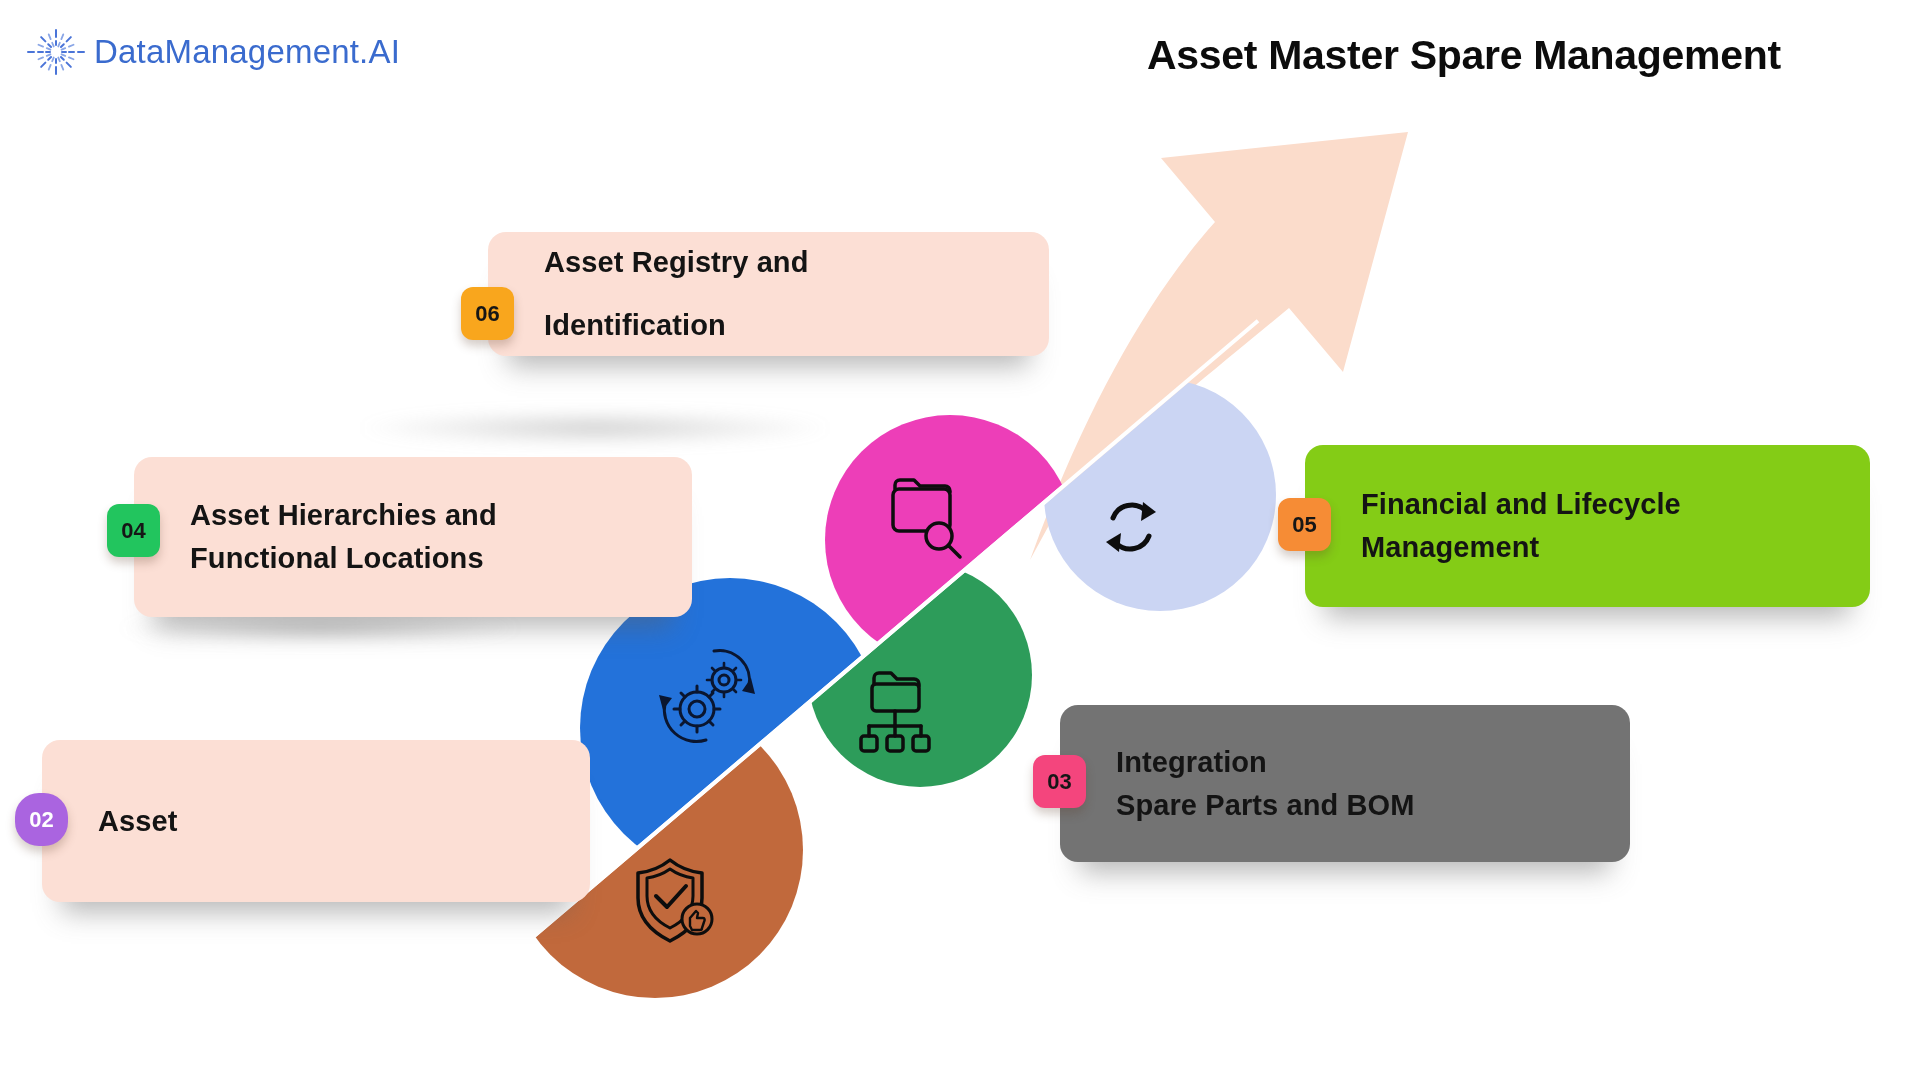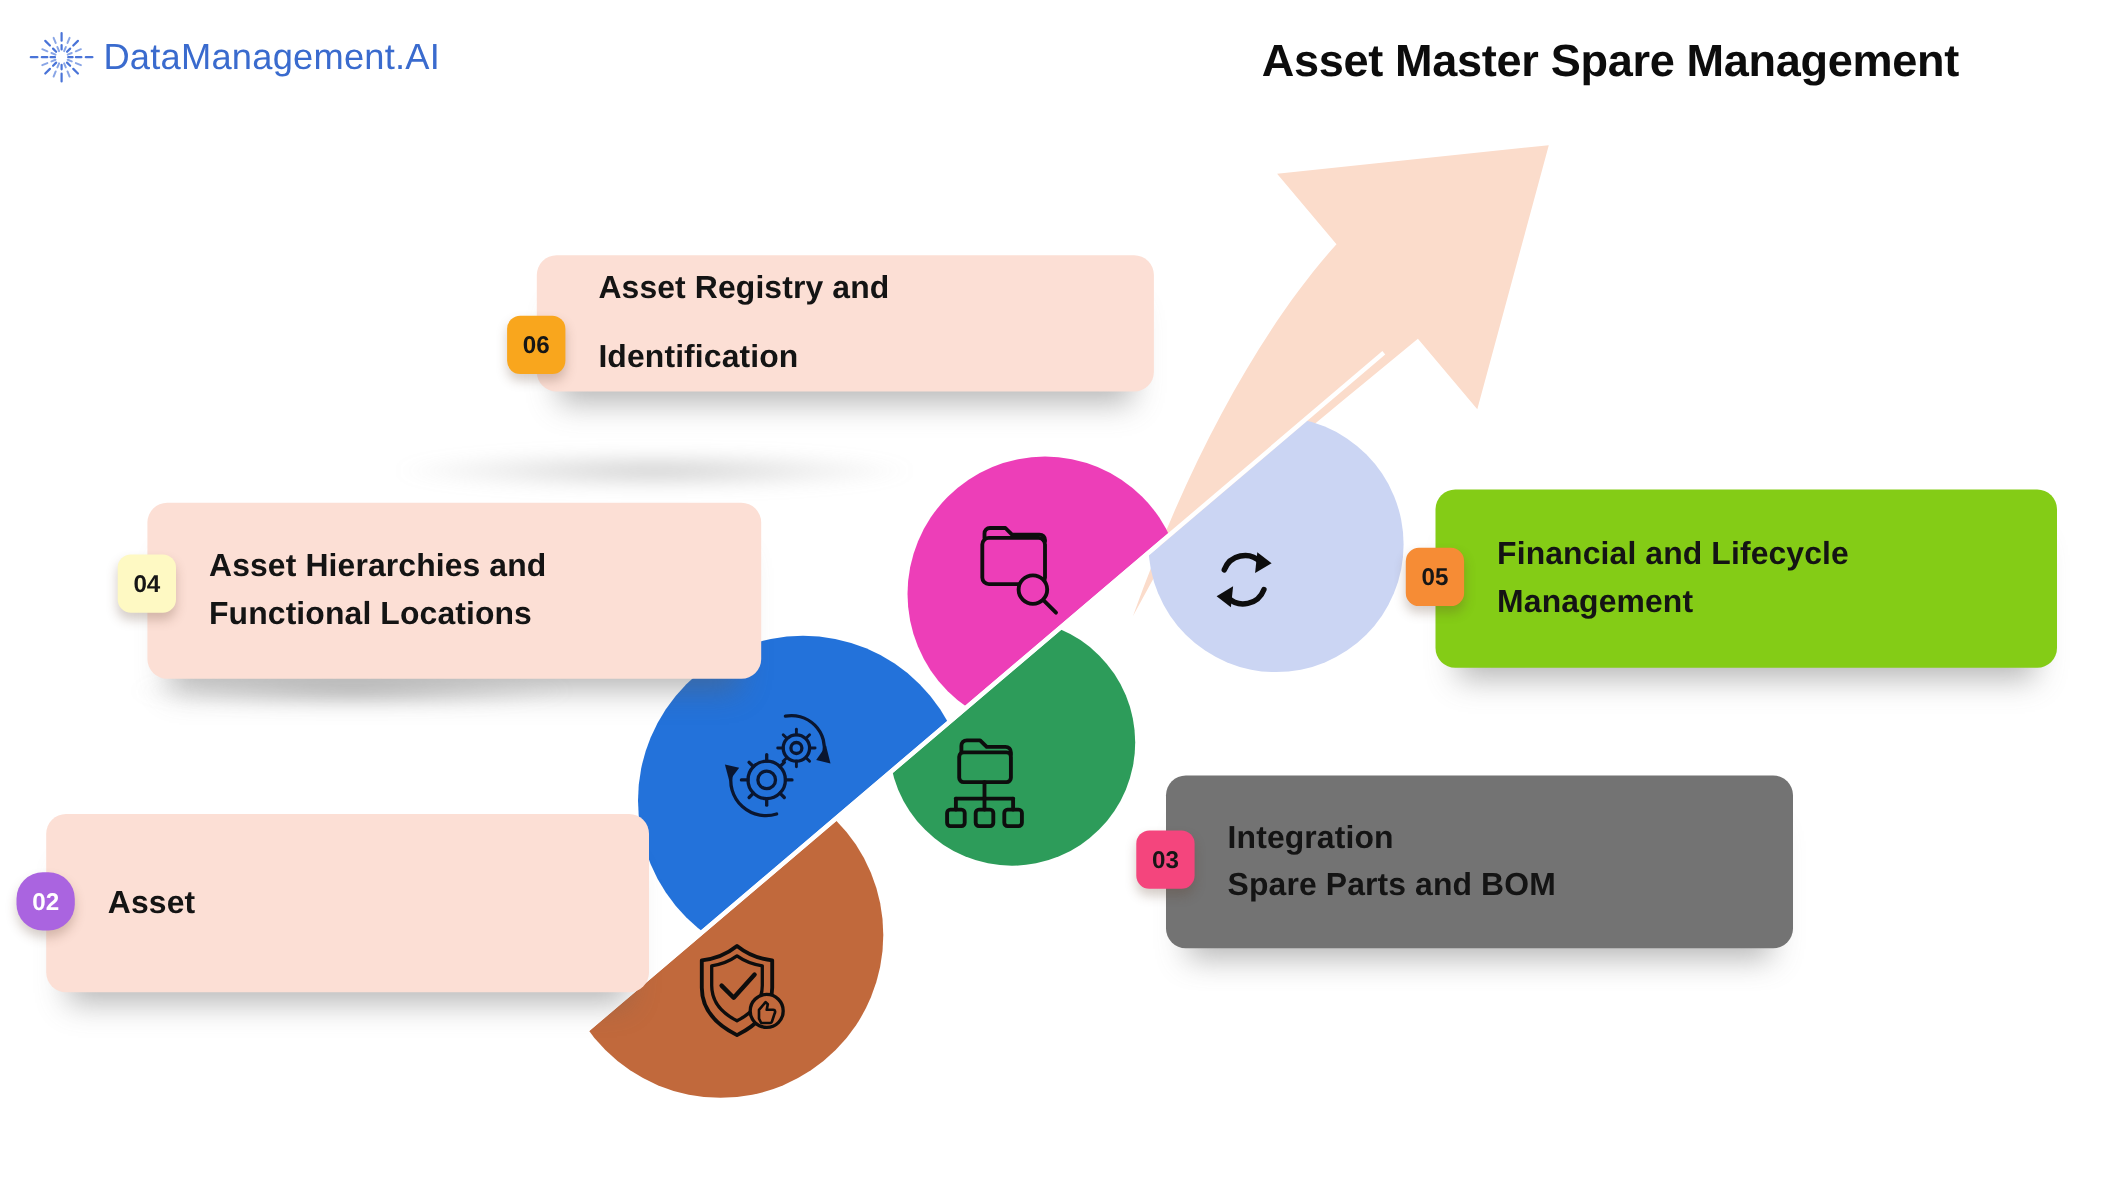--- a/index.html
+++ b/index.html
@@ -207,21 +207,21 @@
 
   <div class="page-title">Asset Master Spare Management</div>
 
   <div class="card" style="left: 488px; top: 232px; width: 561px; height: 124px; background: rgb(252, 223, 213); gap: 20px;">
     <span class="badge" style="top: 55px; background: rgb(249, 166, 29); color: rgb(22, 22, 22);">06</span>
     <span class="card-title">Asset Registry and</span>
     <span class="card-title">Identification</span>
   </div>
 
   <div class="card" style="left: 134px; top: 457px; width: 558px; height: 160px; background: rgb(252, 223, 213);">
-    <span class="badge" style="top: 47px; background: #fef9c3; color: rgb(22, 22, 22);">04</span>
+    <span class="badge" style="top: 47px; background: #22c55e; color: rgb(22, 22, 22);">04</span>
     <span class="card-title">Asset Hierarchies and</span>
     <span class="card-title">Functional Locations</span>
   </div>
 
   <div class="card" style="left: 1305px; top: 445px; width: 565px; height: 162px; background: #84cc16;">
     <span class="badge" style="top: 53px; background: rgb(246, 140, 53); color: rgb(22, 22, 22);">05</span>
     <span class="card-title">Financial and Lifecycle</span>
     <span class="card-title">Management</span>
   </div>
 

